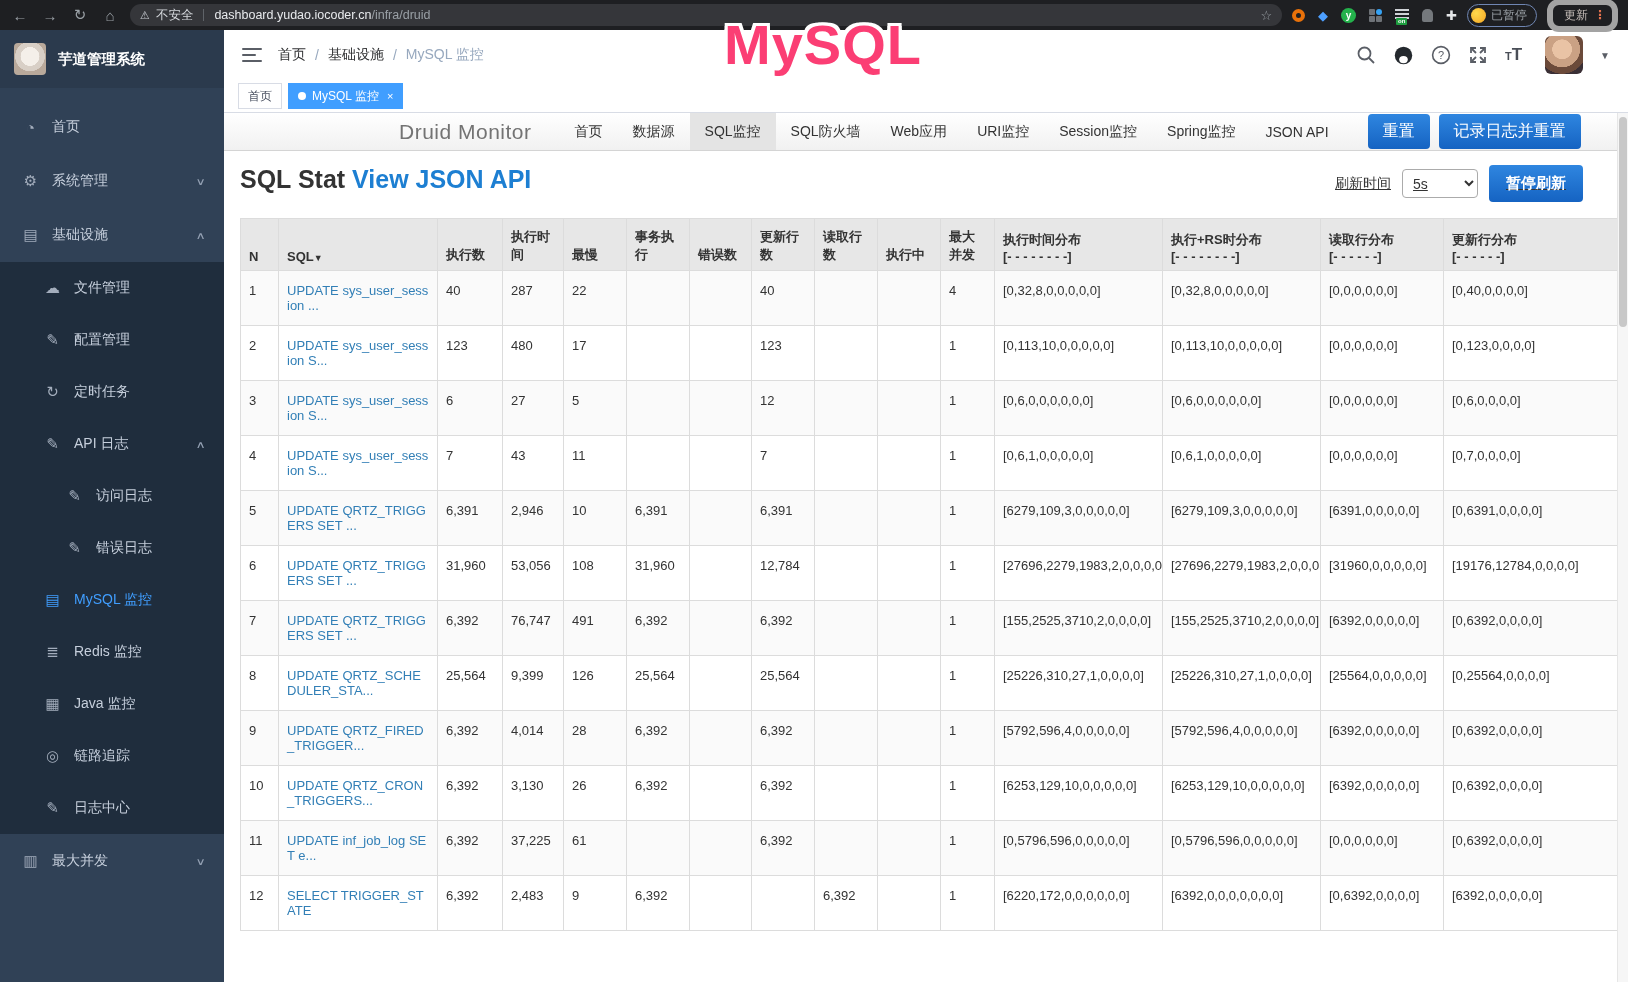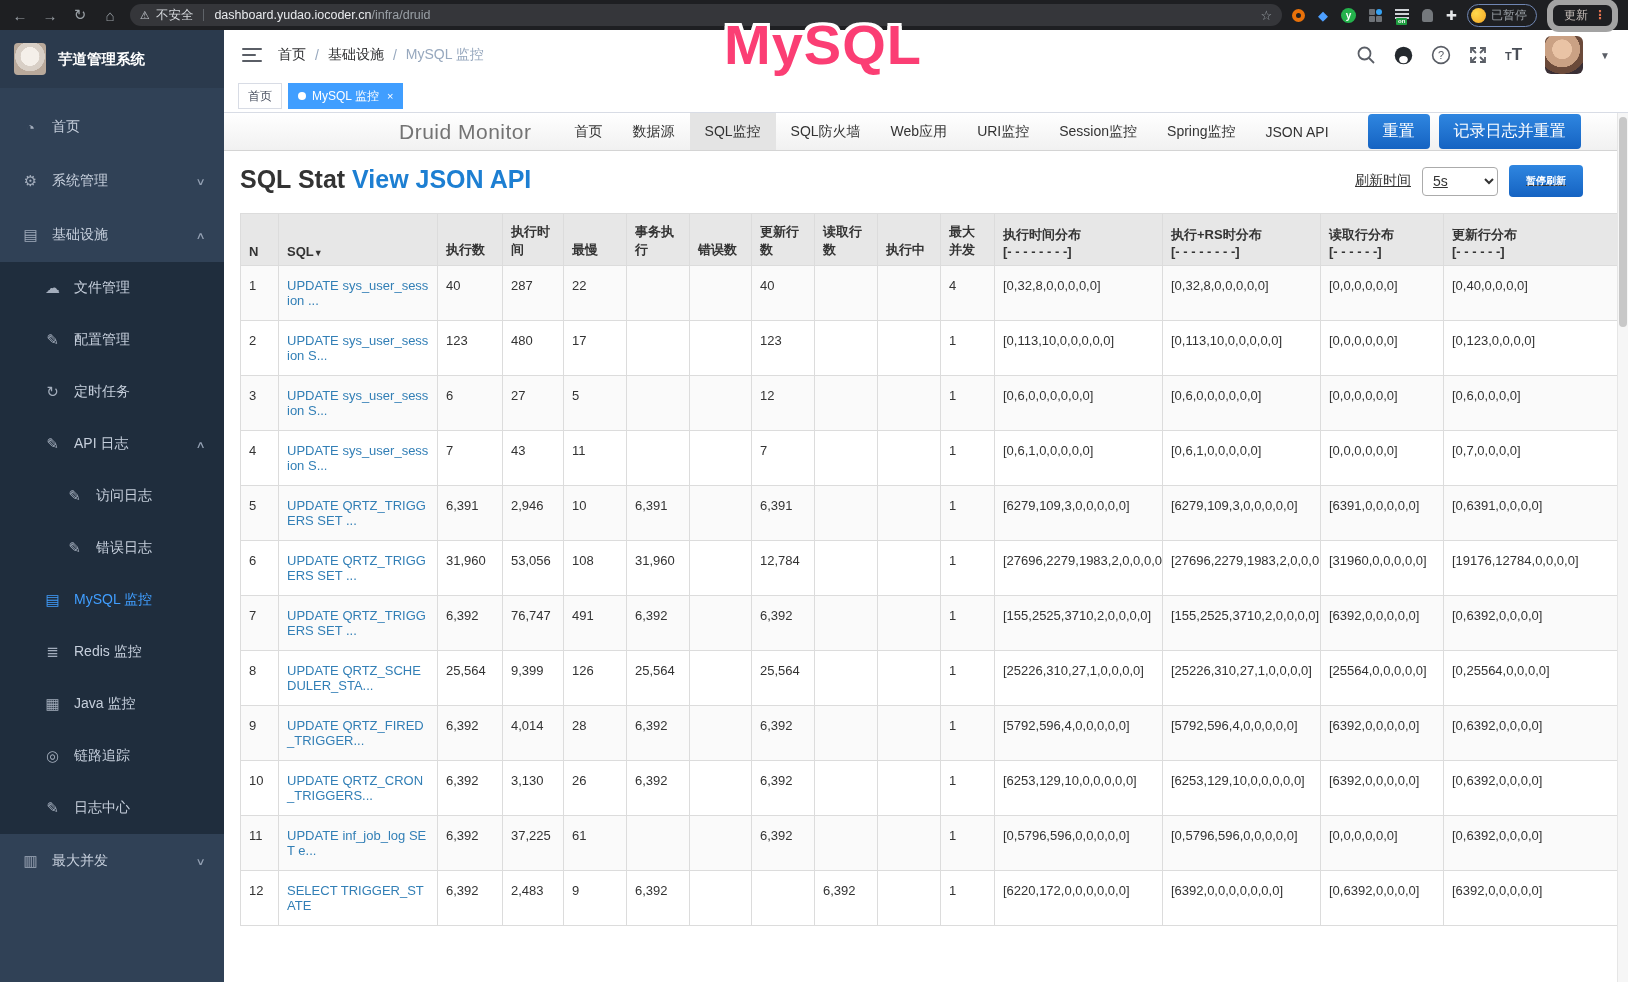--- a/index.html
+++ b/index.html
@@ -95,21 +95,21 @@
   .d-btn { background:linear-gradient(#2f86e0,#1563c2); color:#fff; font-size:16px; border:none;
     border-radius:4px; padding:7px 15px; cursor:pointer; }
   .lang-row { text-align:right; padding:16px 26px 0 0; font-size:13.5px; color:#9aa0a6;}
   .lang-row a { color:#0e6cb8; text-decoration:none; cursor:pointer; }
   .title-row { display:flex; padding:14px 45px 14px 16px; }
   .title-row h1 { font-size:25px; color:#333; font-weight:bold; }
   .title-row h1 a { color:#1d7fd2; text-decoration:none; cursor:pointer; }
   .refresh { margin-left:auto; display:flex; align-items:center; gap:11px; font-size:14px; color:#333;text-decoration:underline;}
   .refresh select { width:76px; height:29px; border:1px solid #ababab; border-radius:4px;
     font-size:14px; padding:0 6px; background:#fff; color:#333;}
-  .pause-btn { background:linear-gradient(#2f86e0,#1563c2); color:#fff; font-size:10px; border:none;
+  .pause-btn { background:linear-gradient(#2f86e0,#1563c2); color:#fff; font-size:15px; border:none;
     border-radius:4px; padding:9px 17px; cursor:pointer; font-weight:bold;}
 
   
   .sql-table { table-layout:fixed; border-collapse:collapse; width:1404px; margin:2px 12px 0 16px;
     font-size:13px; }
   .sql-table th, .sql-table td { border:1px solid #dcdcdc; padding:6px 8px; text-align:left;
     color:#333; overflow:hidden; }
   .sql-table thead th { background:#e7e7e7; vertical-align:bottom; font-weight:bold; height:52px; }
   .sql-table thead .sub { display:block; font-weight:bold; }
   .sql-table tbody tr { height:55px; }

